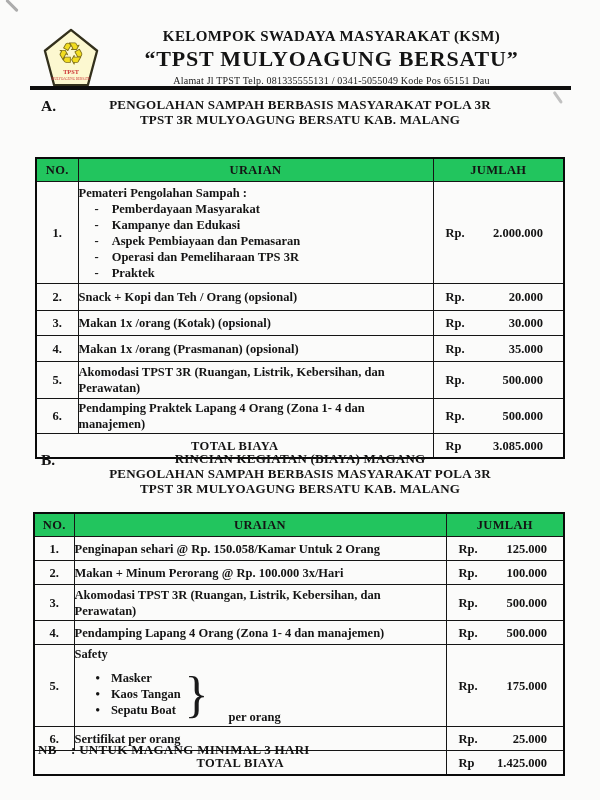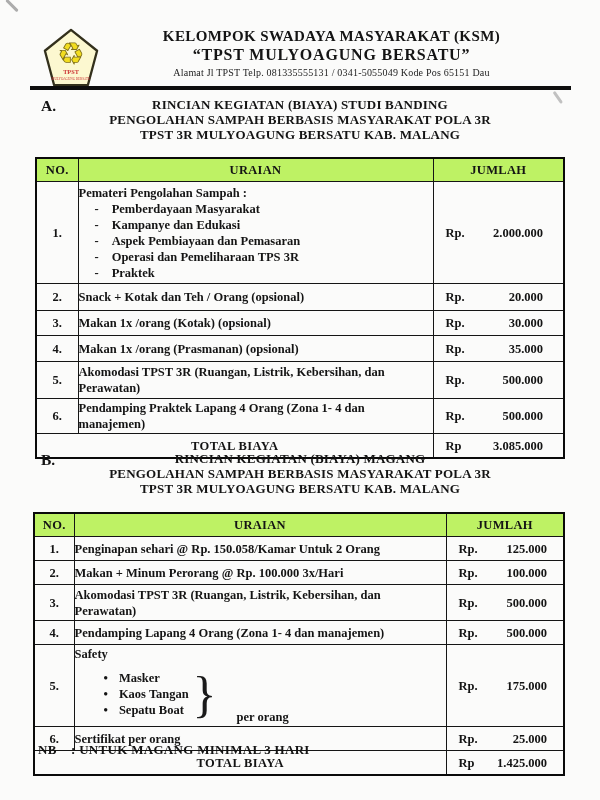--- a/index.html
+++ b/index.html
@@ -13,59 +13,59 @@
   
   .art{position:absolute;background:#6b6b6b;border-radius:2px;}
   .art1{left:4px;top:4px;width:16px;height:3px;transform:rotate(45deg);opacity:.55;}
   .art2{left:551px;top:96px;width:14px;height:2.5px;transform:rotate(55deg);opacity:.4;}
 
   
   .letterhead{position:absolute;left:30px;top:22px;width:540px;height:64px;}
   .logo{position:absolute;left:12px;top:6px;}
   .lh-text{position:absolute;left:80px;right:17px;top:6px;text-align:center;}
   .lh-line1{font-size:15px;font-weight:bold;letter-spacing:.4px;}
-  .lh-line2{font-size:16px;font-weight:bold;letter-spacing:.8px;margin-top:1px;}
+  .lh-line2{font-size:22px;font-weight:bold;letter-spacing:.8px;margin-top:1px;}
   .lh-addr{font-size:10px;margin-top:3px;letter-spacing:.2px;color:#222;}
   .rule{position:absolute;left:30px;top:86px;width:541px;height:4px;background:#0e0e0e;}
 
   
   .section{position:absolute;left:30px;width:540px;}
   .secA{top:97px;}
   .secB{top:451px;}
   .sec-label{position:absolute;left:11px;top:0;font-size:15.5px;font-weight:bold;}
   .sec-titles{text-align:center;padding:0 30px;}
   .sec-titles div{font-size:13px;font-weight:bold;line-height:15px;letter-spacing:.2px;}
 
   
   table.doc{border-collapse:collapse;table-layout:fixed;position:absolute;border:2px solid #0a0a0a;}
   .tblA{left:35px;top:157px;width:528px;}
   .tblB{left:33px;top:512px;width:530px;}
   table.doc td{border:1.4px solid #151515;vertical-align:middle;
     font-size:12.5px;font-weight:bold;line-height:16px;padding:1px 0;}
-  td.hd{background:#bef264;text-align:center;font-size:13.5px;letter-spacing:.3px;
+  td.hd{background:#22c55e;text-align:center;font-size:13.5px;letter-spacing:.3px;
     border-bottom:2px solid #111;height:20px;}
   td.no{text-align:center;}
   td.ur{padding-left:7px;padding-right:6px;}
   td.top{vertical-align:top;padding-top:3px;}
   .amt{display:flex;justify-content:space-between;align-items:center;padding:0 20px 0 12px;}
   .tblB .amt{padding-right:16px;}
   td.total-lbl{text-align:center;font-size:13px;letter-spacing:.4px;}
 
   
   .h21 td{height:21px;} .h22 td{height:22px;} .h23 td{height:23px;} .h24 td{height:24px;}
   .h29 td{height:29px;} .h33 td{height:33px;} .h34 td{height:34px;}
   .h61 td{height:61px;} .h99 td{height:99px;}
 
   
   .di{display:flex;gap:13px;margin-left:16px;}
   .di::before{content:"-";font-weight:bold;}
 
   
   .safety-body{display:flex;align-items:center;margin-top:1px;}
-  .sb-list{width:108px;padding-left:8px;}
+  .sb-list{width:108px;}
   .bi{display:flex;gap:11px;margin-left:21px;}
   .bi::before{content:"\2022";font-weight:bold;}
   .brace{font-size:50px;font-weight:400;line-height:46px;transform:scaleY(1.02);margin:0 20px 0 2px;color:#1a1a1a;}
   .per-orang{font-weight:bold;margin-top:46px;}
 
   
   .footnote{position:absolute;left:38px;top:742px;display:flex;font-size:13px;font-weight:bold;letter-spacing:.3px;}
   .fn-label{width:33px;}
 </style>
 </head>
@@ -86,21 +86,20 @@
       <div class="lh-line1">KELOMPOK SWADAYA MASYARAKAT (KSM)</div>
       <div class="lh-line2">“TPST MULYOAGUNG BERSATU”</div>
       <div class="lh-addr">Alamat  Jl TPST Telp. 081335555131 / 0341-5055049 Kode Pos 65151 Dau</div>
     </div>
   </div>
   <div class="rule"></div>
 
   <div class="section secA">
     <div class="sec-label">A.</div>
     <div class="sec-titles">
-      <div>RINCIAN KEGIATAN (BIAYA) STUDI BANDING</div>
       <div>PENGOLAHAN SAMPAH BERBASIS MASYARAKAT POLA 3R</div>
       <div>TPST 3R MULYOAGUNG BERSATU KAB. MALANG</div>
     </div>
   </div>
 
   <table class="doc tblA">
     <colgroup>
         <col style="width:42px">
         <col style="width:355px">
         <col style="width:131px">
@@ -123,21 +122,21 @@
       </td>
       <td>
         <div class="amt">
           <span>Rp.</span>
           <span>2.000.000</span>
         </div>
       </td>
     </tr>
     <tr class="h24">
       <td class="no">2.</td>
-      <td class="ur">Snack + Kotak dan Teh / Orang  (opsional)</td>
+      <td class="ur">Snack + Kopi dan Teh / Orang  (opsional)</td>
       <td>
             <div class="amt">
         <span>Rp.</span>
         <span>20.000</span>
             </div>
           </td>
     </tr>
     <tr class="h22">
       <td class="no">3.</td>
       <td class="ur">Makan 1x /orang  (Kotak) (opsional)</td>

